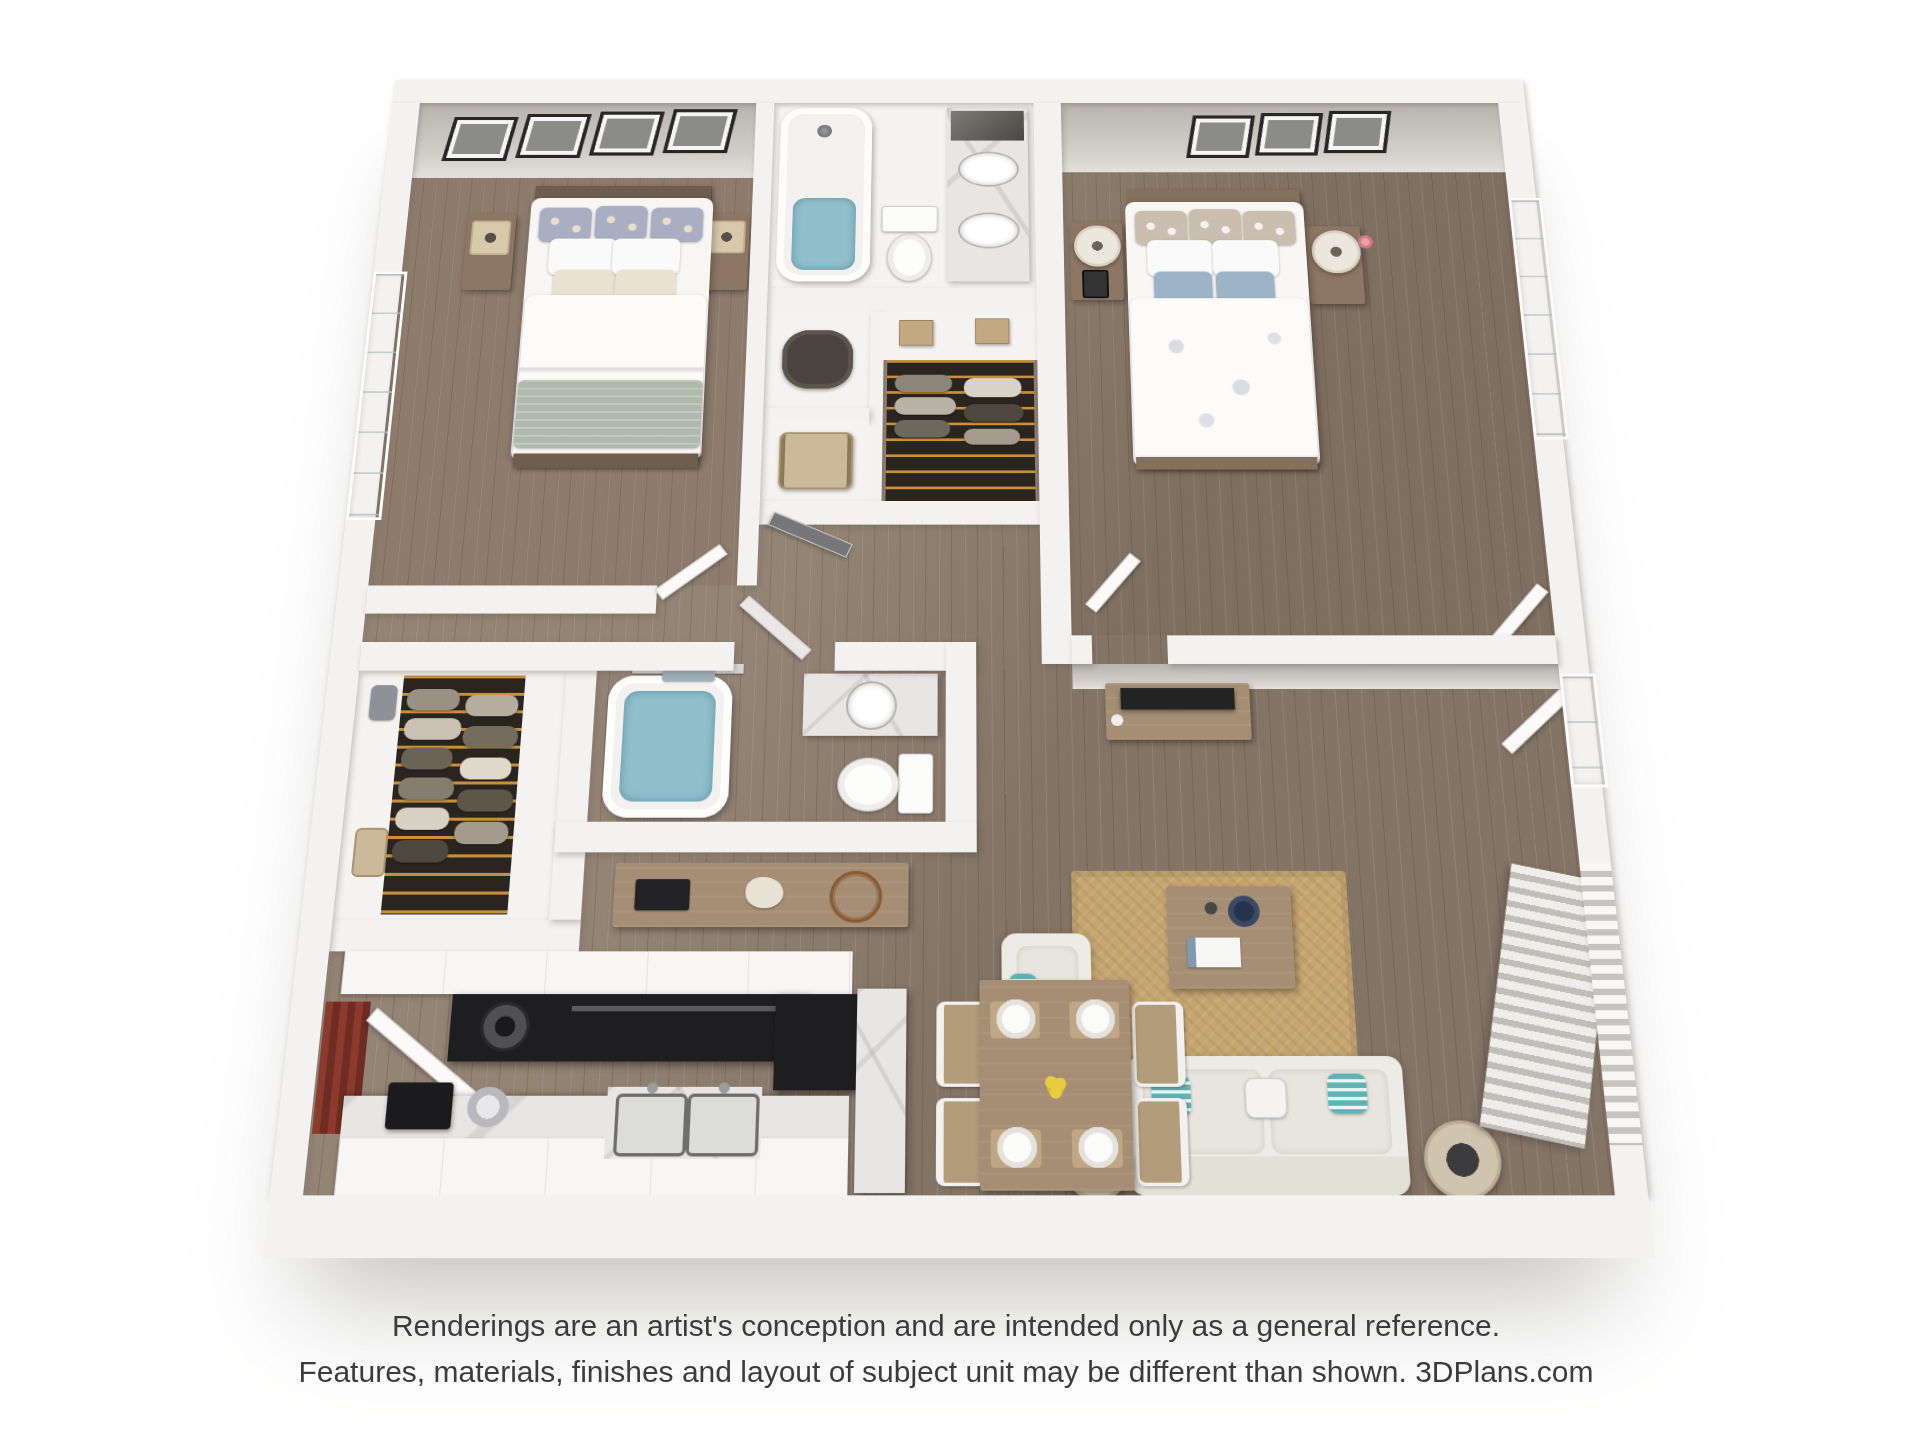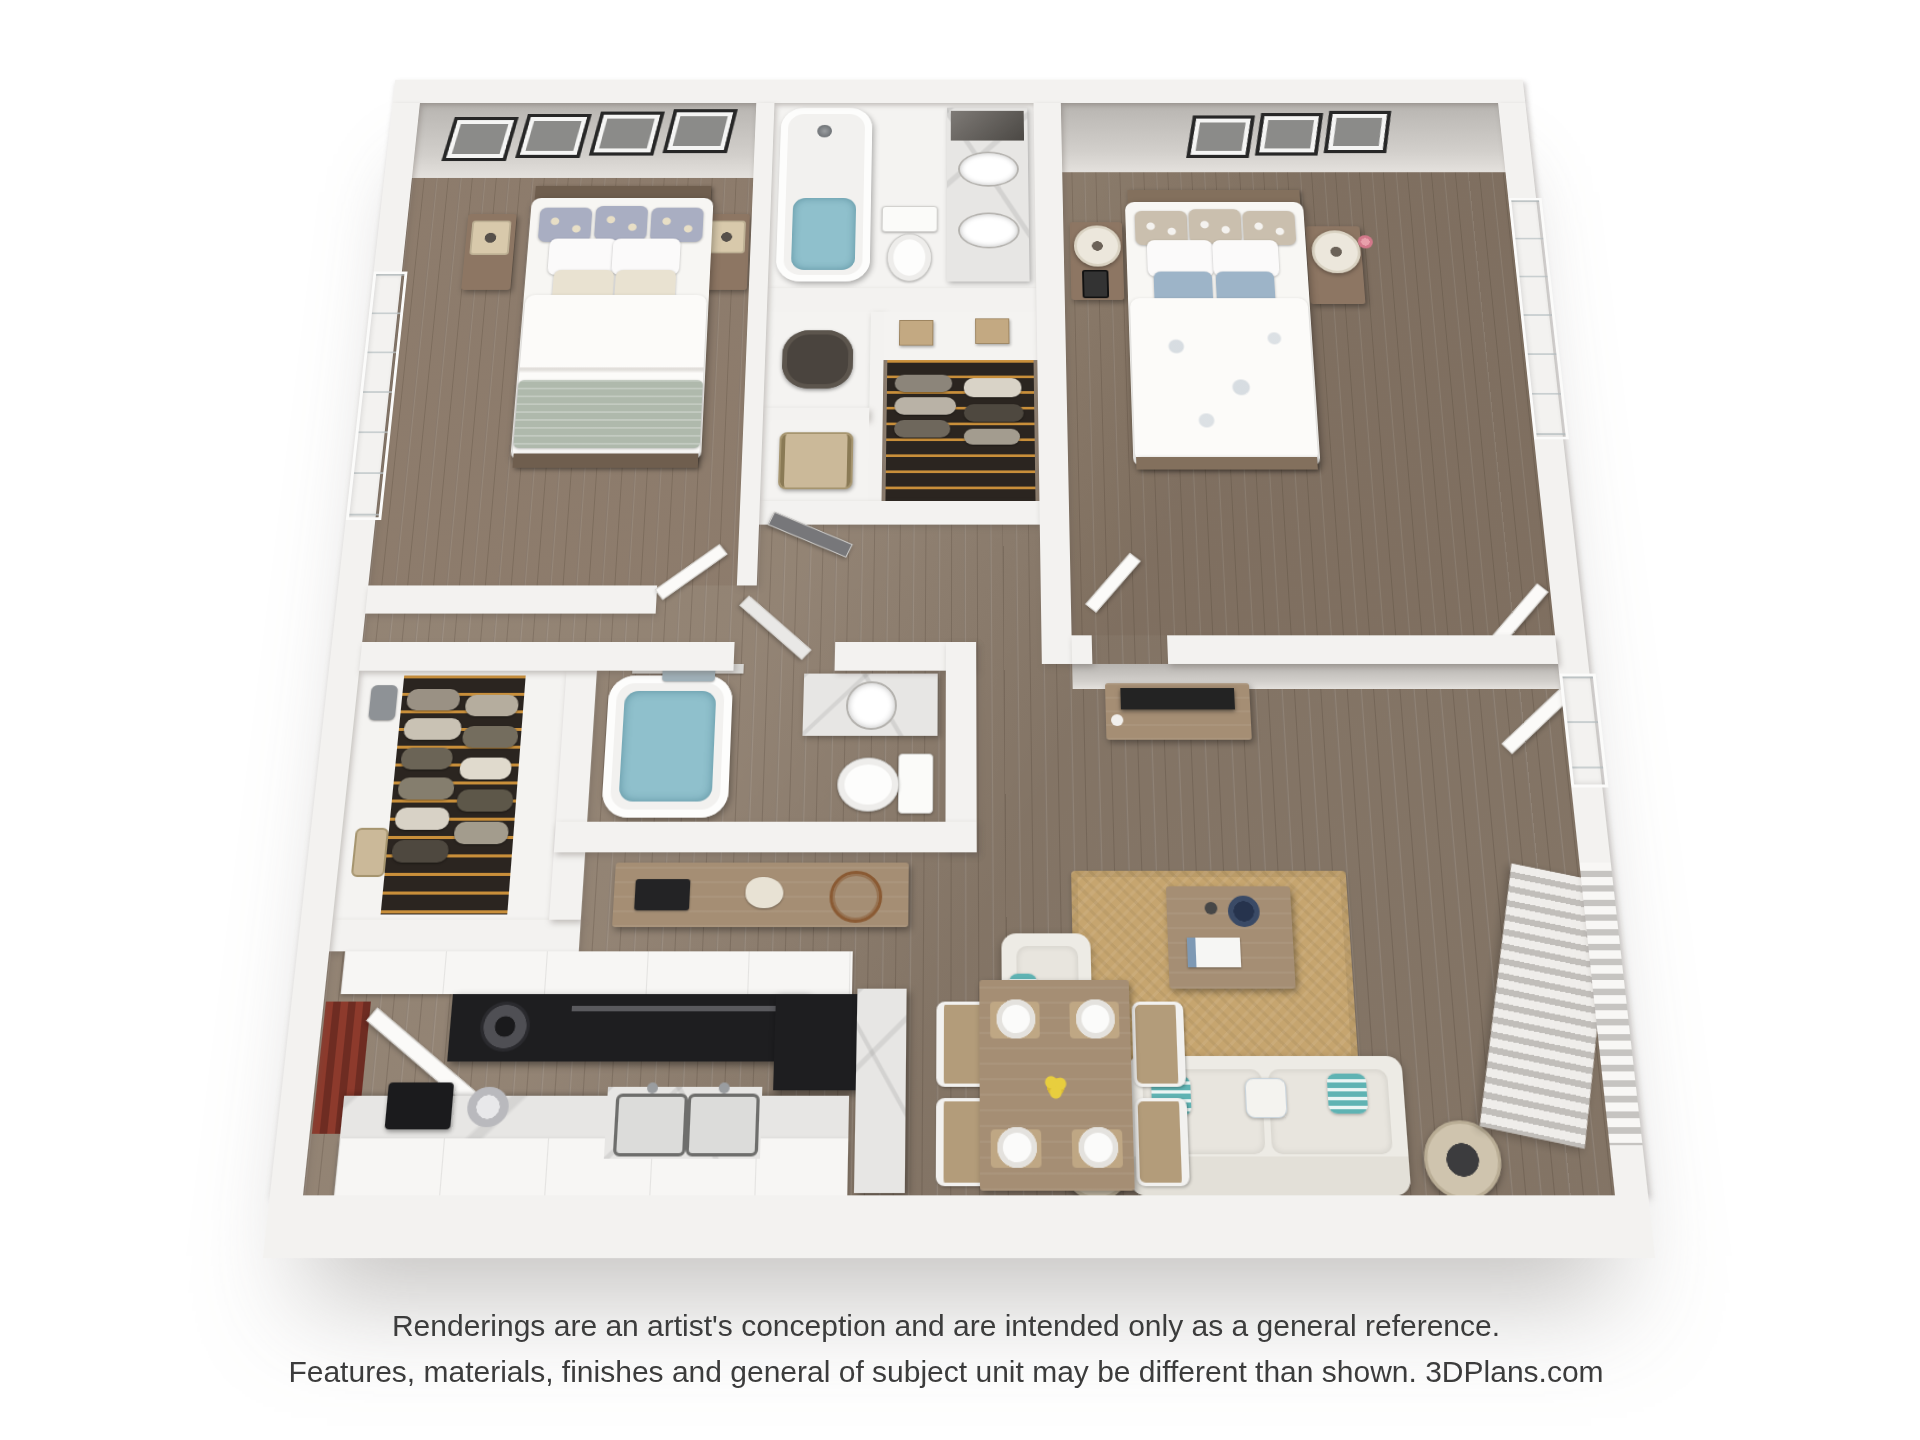--- a/index.html
+++ b/index.html
@@ -297,15 +297,15 @@
       <div class="abs window-v" style="left:0;top:240px;width:30px;height:280px;"></div>
       <div class="abs window-v" style="left:1216px;top:150px;width:30px;height:280px;"></div>
       <div class="abs window-v" style="left:1216px;top:690px;width:30px;height:110px;"></div>
       <div class="abs blinds" style="left:1216px;top:880px;width:30px;height:262px;"></div>
     </div>
 
   </div>
 
   <div id="caption">
     <p>Renderings are an artist's conception and are intended only as a general reference.</p>
-    <p>Features, materials, finishes and general of subject unit may be different than shown. 3DPlans.com</p>
+    <p>Features, materials, finishes and layout of subject unit may be different than shown. 3DPlans.com</p>
   </div>
 </div>
 
 </body></html>

